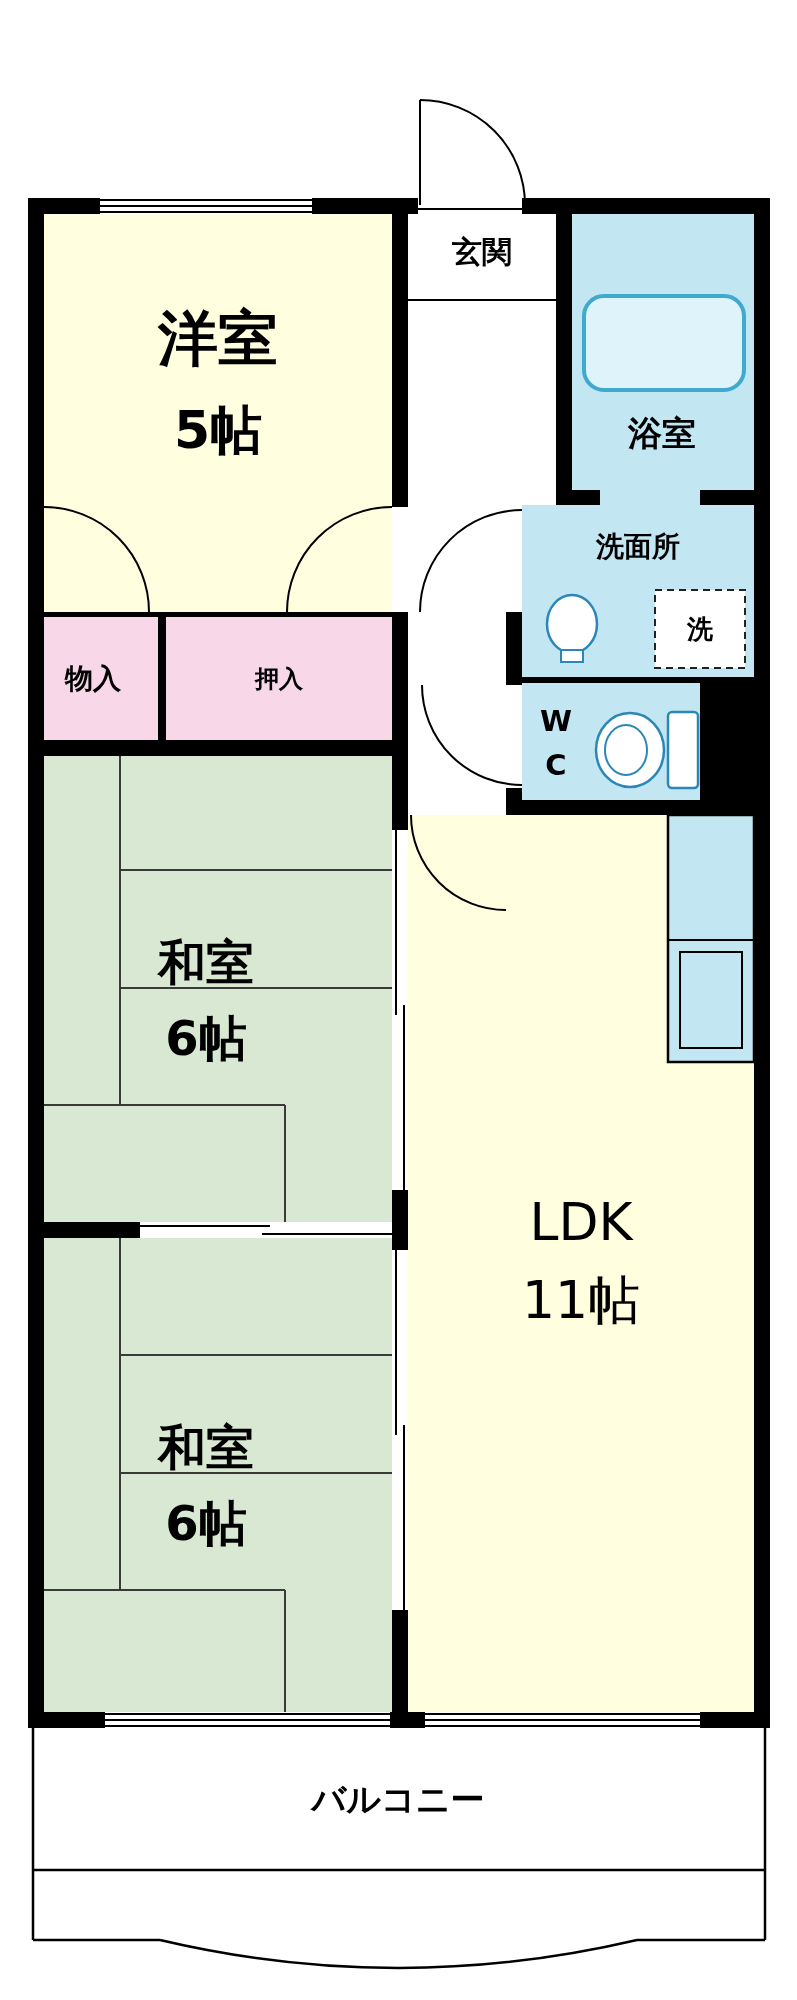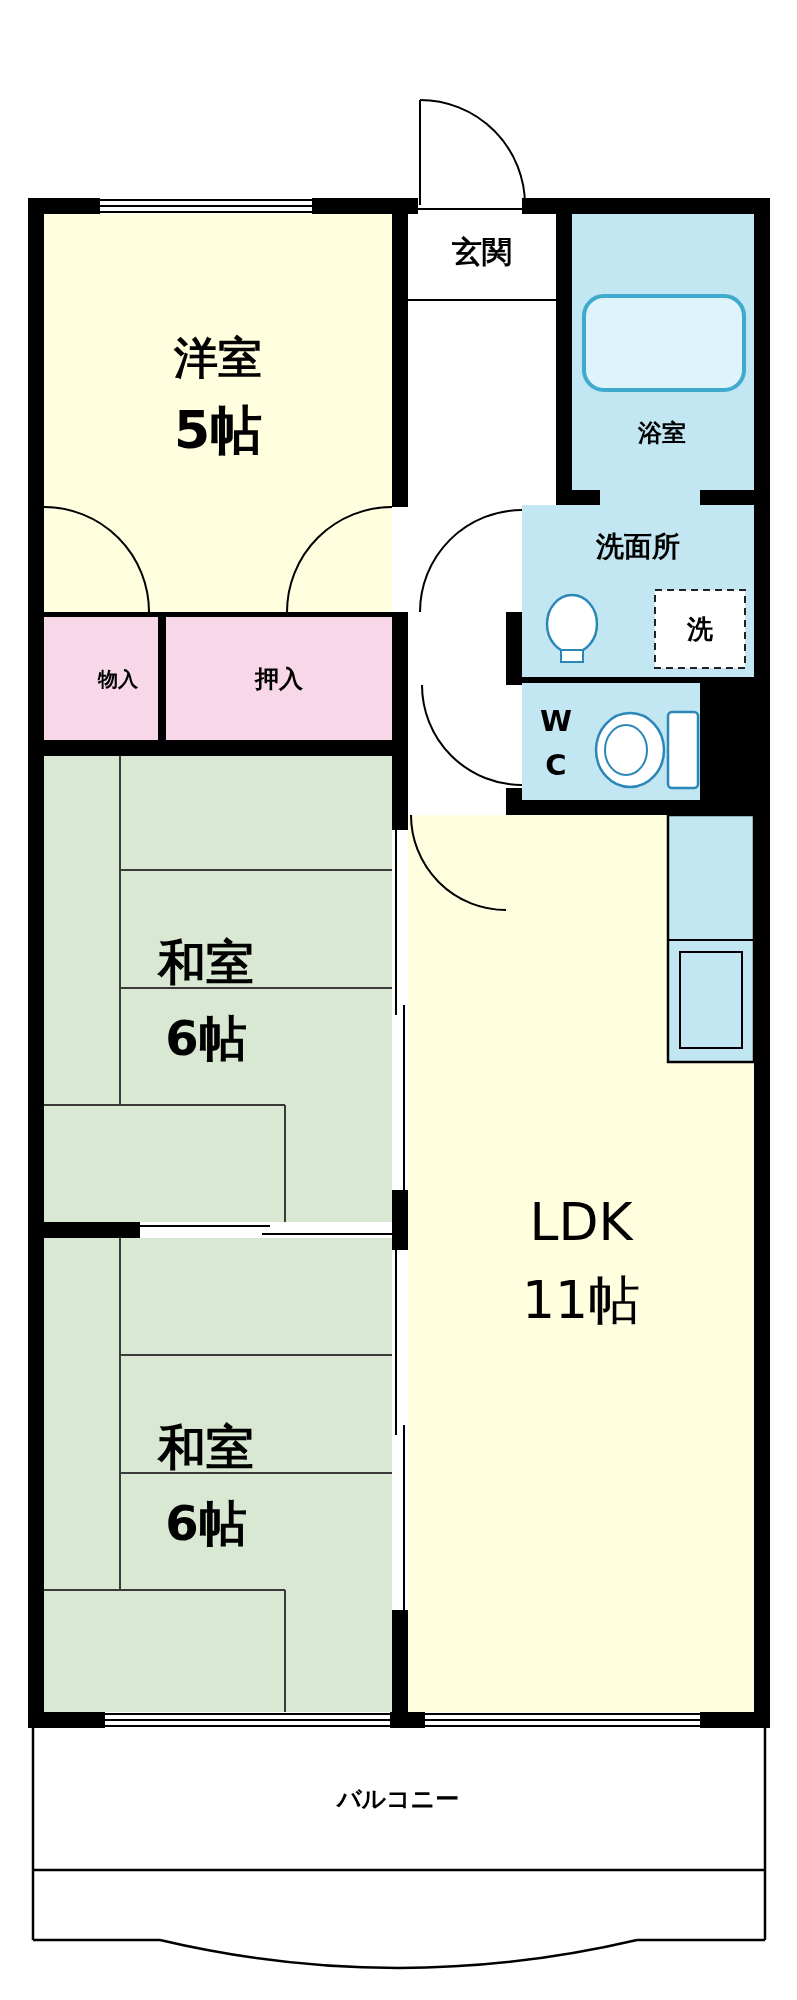--- a/index.html
+++ b/index.html
@@ -115,30 +115,30 @@
       <path d="M668 940 H754" stroke="#000" stroke-width="2" fill="none"></path>
       <rect x="680" y="952" width="62" height="96" fill="none" stroke="#000" stroke-width="2"></rect>
     </g>
     <g stroke="#000" stroke-width="2.5" fill="none">
       <path d="M33 1728 V1940 M765 1728 V1940 M33 1870 H765 M33 1940 H160 M637 1940 H765"></path>
       <path d="M160 1940 Q398 1996 637 1940"></path>
     </g>
   </svg>
 
   <div class="label" style="left:482px;top:252px;font-size:30px;">玄関</div>
-  <div class="label" style="left:218px;top:358px;font-size:44px;">洋室</div>
+  <div class="label" style="left:218px;top:338px;font-size:60px;">洋室</div>
   <div class="label" style="left:218px;top:430px;font-size:52px;">5帖</div>
-  <div class="label" style="left:662px;top:433px;font-size:24px;">浴室</div>
+  <div class="label" style="left:662px;top:433px;font-size:34px;">浴室</div>
   <div class="label" style="left:638px;top:547px;font-size:28px;">洗面所</div>
   <div class="label" style="left:700px;top:629px;font-size:26px;">洗</div>
-  <div class="label" style="left:118px;top:679px;font-size:20px;">物入</div>
+  <div class="label" style="left:93px;top:679px;font-size:28px;">物入</div>
   <div class="label" style="left:279px;top:679px;font-size:24px;">押入</div>
   <div class="label" style="left:556px;top:721px;font-size:29px;">W</div>
   <div class="label" style="left:556px;top:765px;font-size:29px;">C</div>
   <div class="label" style="left:206px;top:962px;font-size:48px;">和室</div>
   <div class="label" style="left:206px;top:1038px;font-size:48px;">6帖</div>
   <div class="label" style="left:206px;top:1447px;font-size:48px;">和室</div>
   <div class="label" style="left:206px;top:1523px;font-size:48px;">6帖</div>
   <div class="label" style="left:581px;top:1222px;font-size:52px;font-weight:500;">LDK</div>
   <div class="label" style="left:581px;top:1300px;font-size:52px;font-weight:500;">11帖</div>
-  <div class="label" style="left:398px;top:1799px;font-size:24px;">バルコニー</div>
+  <div class="label" style="left:398px;top:1799px;font-size:34px;">バルコニー</div>
 
 </div>
 
 </body></html>

